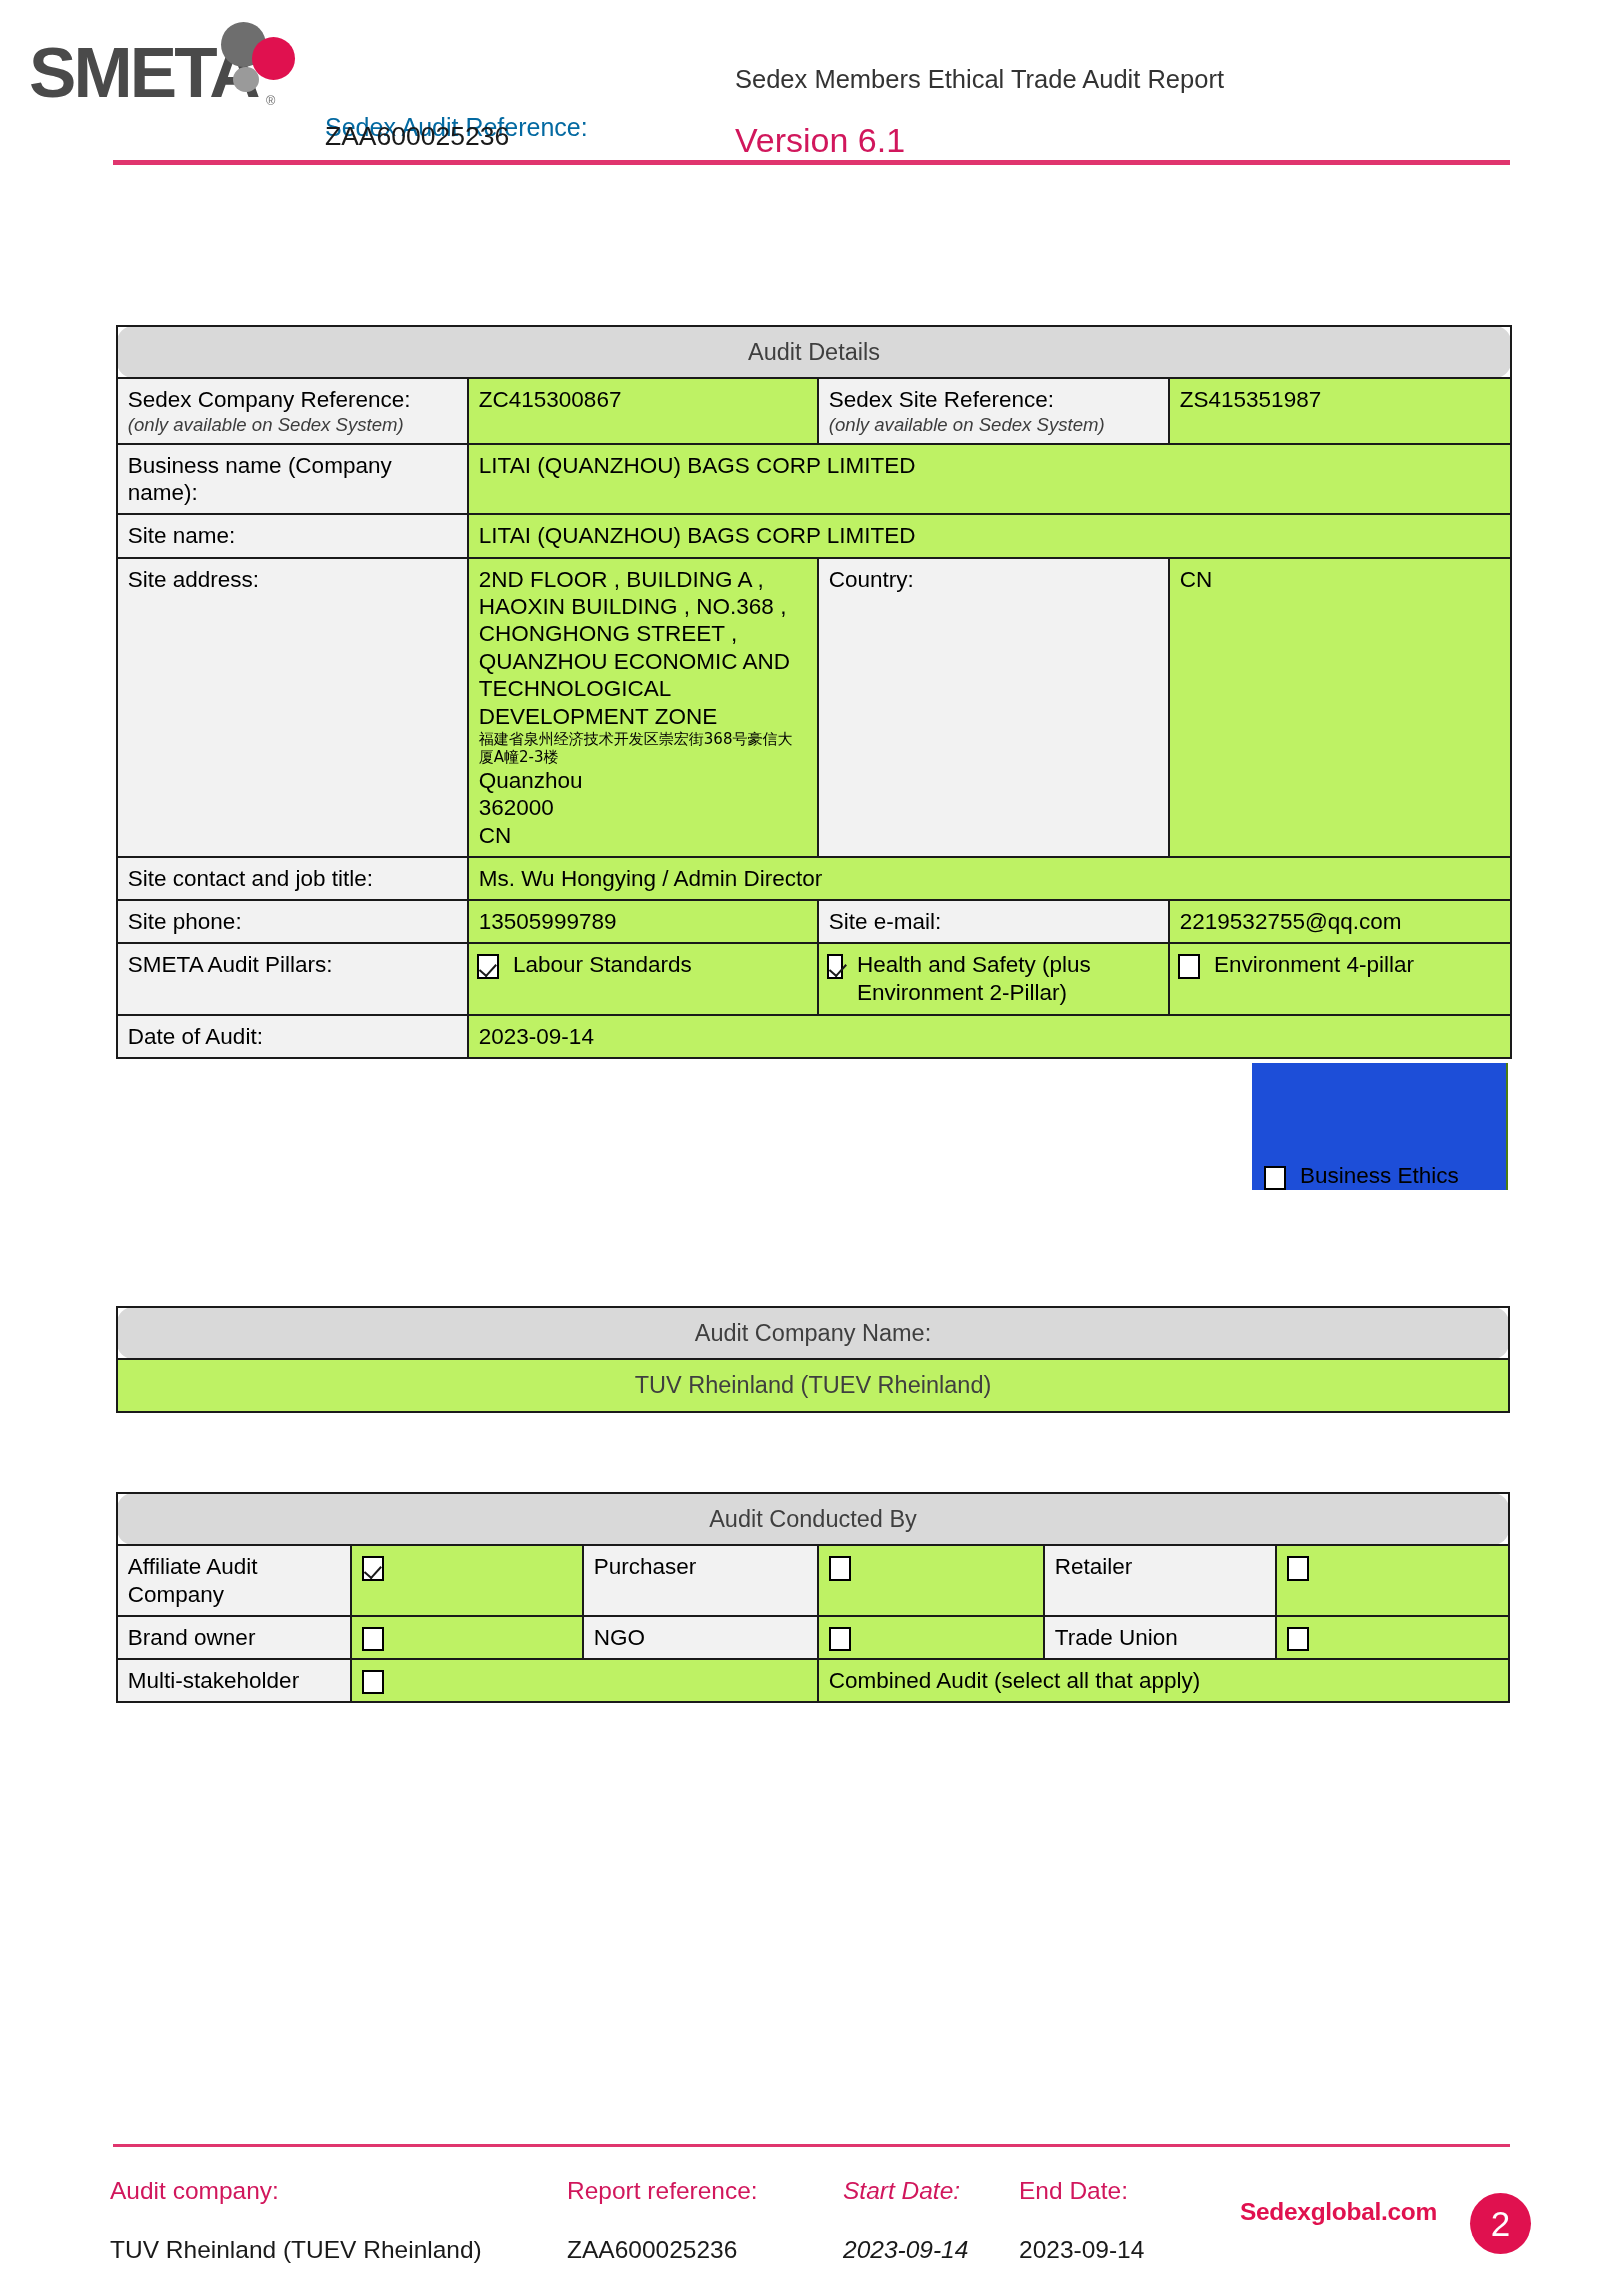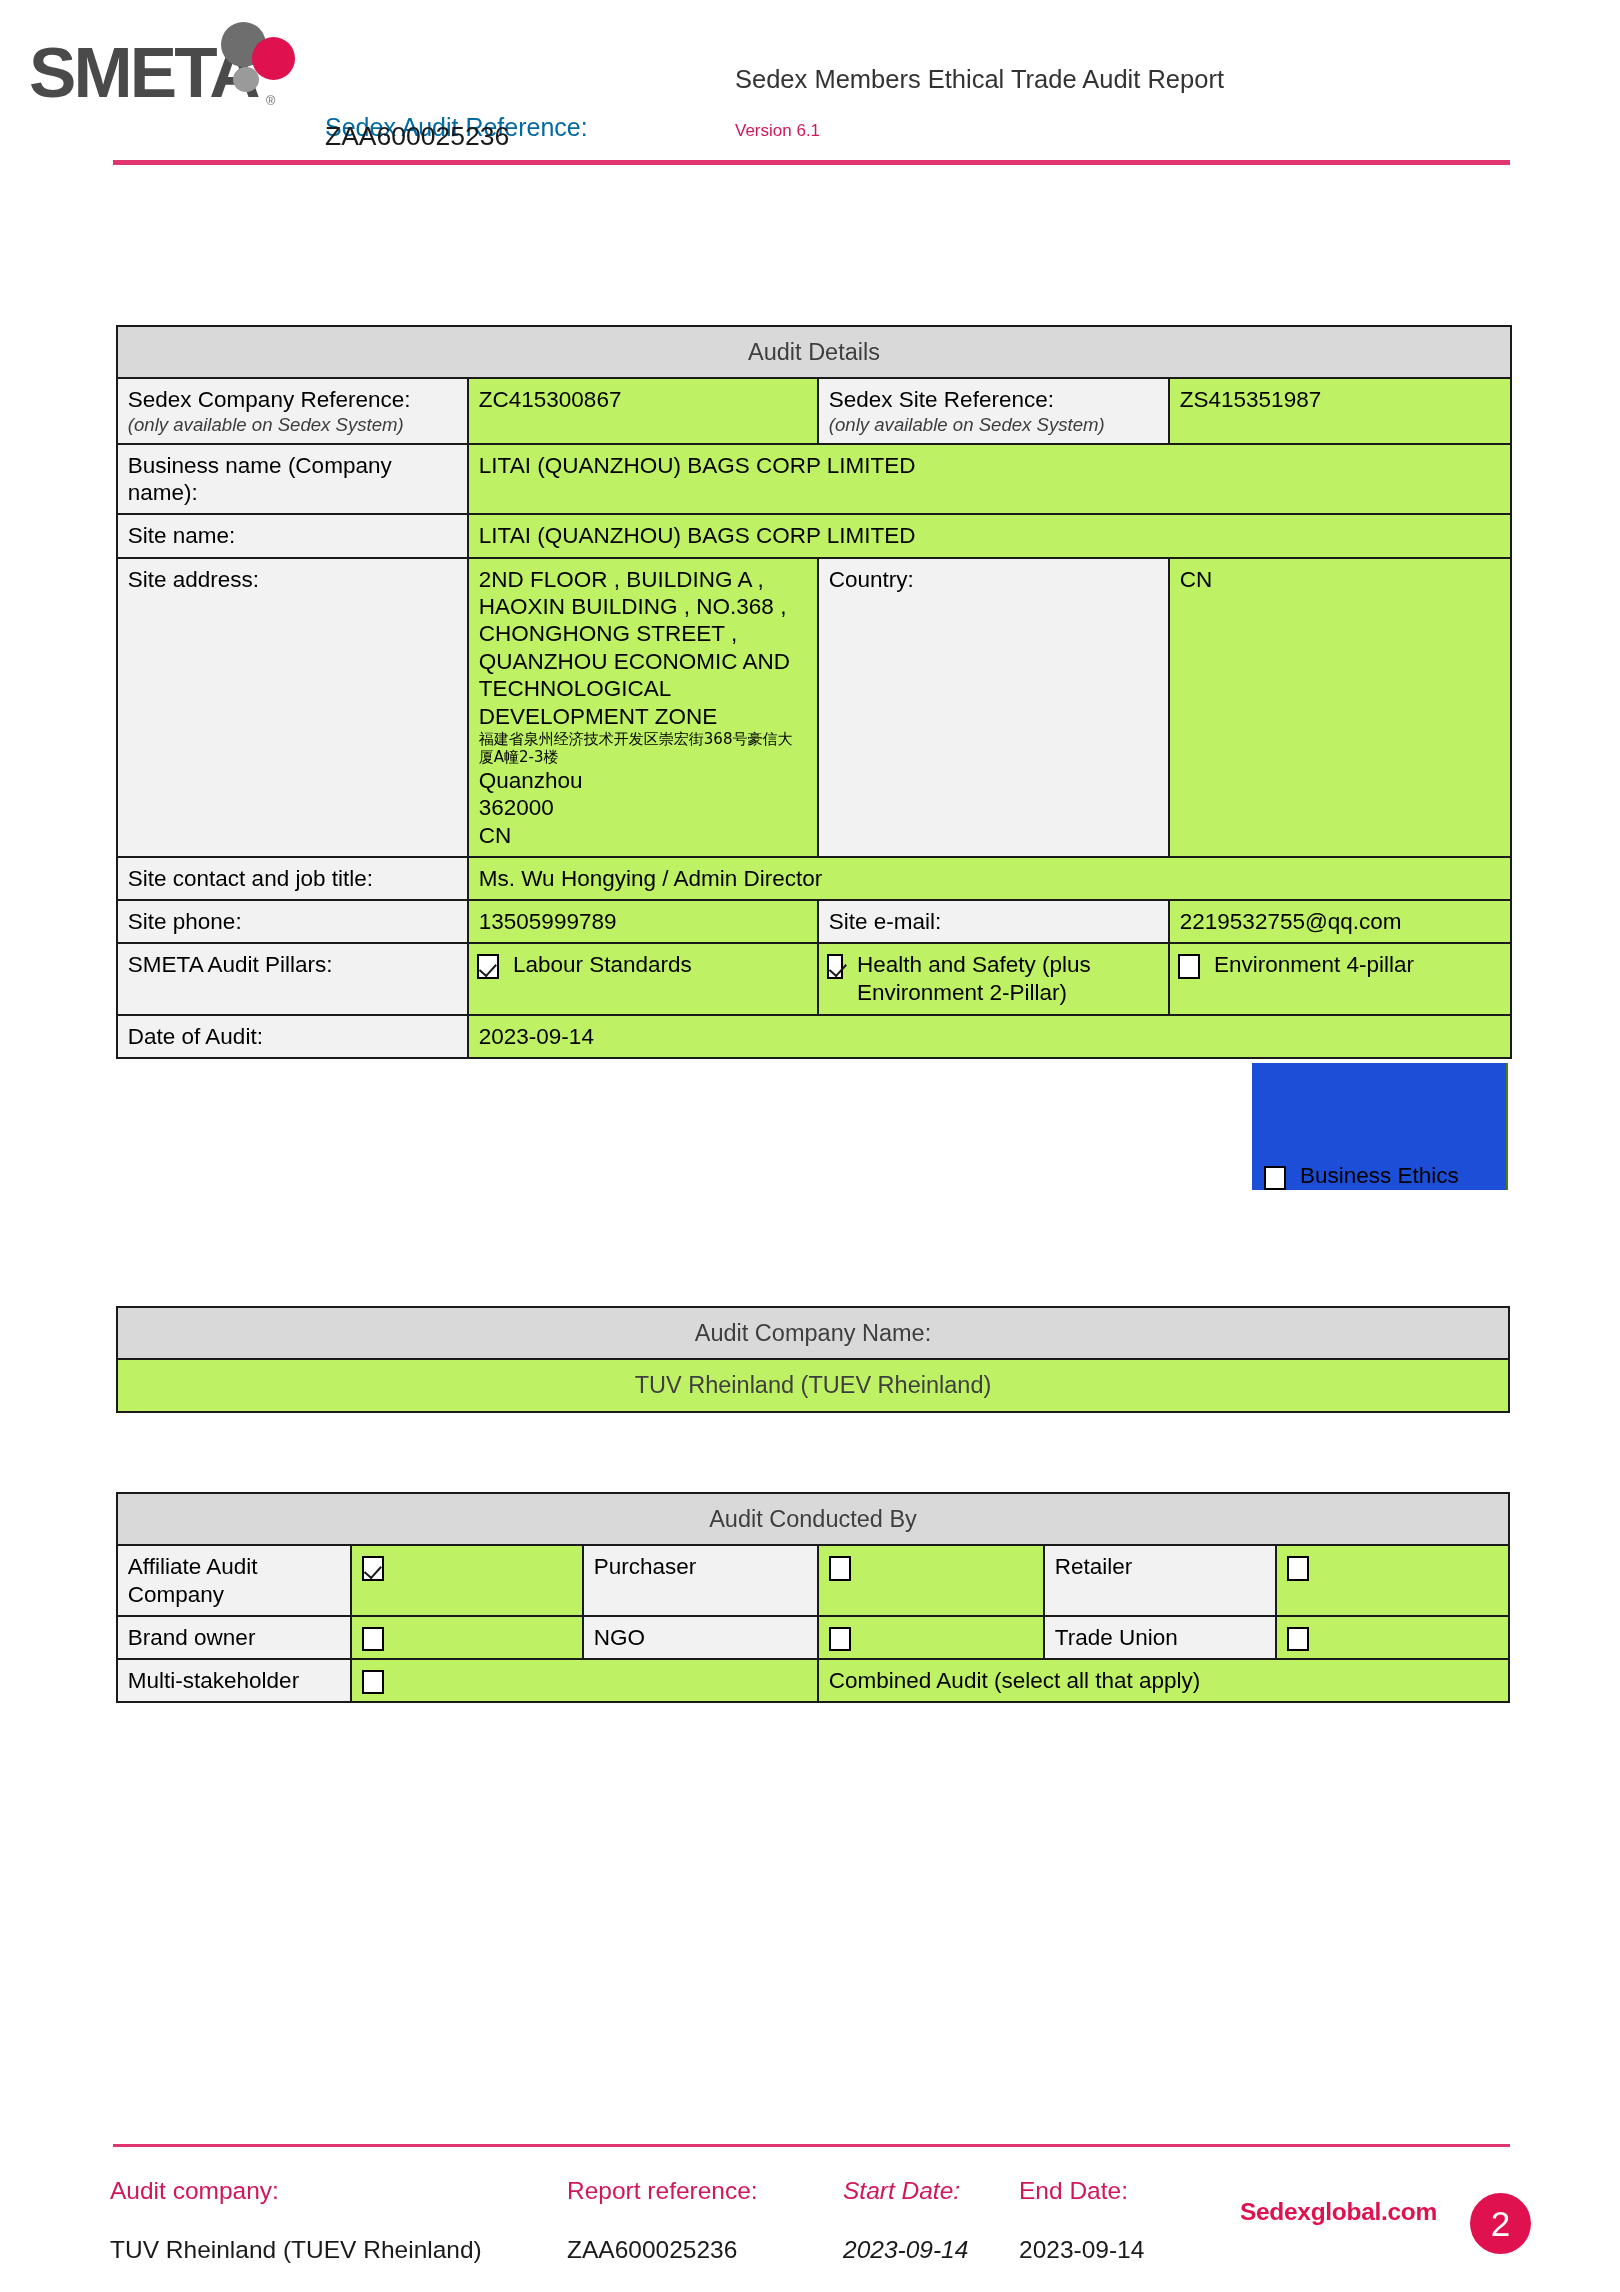--- a/index.html
+++ b/index.html
@@ -85,21 +85,21 @@
     white-space: nowrap;
   }
   .hdr-title-dark {
     top: 65px;
     font-size: 25.5px;
     color: #333333;
     white-space: nowrap;
   }
   .hdr-version-pink {
     top: 121px;
-    font-size: 17px;
+    font-size: 34px;
     color: #d1175c;
     white-space: nowrap;
   }
 
   .header-rule {
     position: absolute;
     left: 113px;
     top: 160px;
     width: 1397px;
     height: 4.9px;
@@ -119,20 +119,21 @@
     vertical-align: top;
     line-height: 1.22;
     background: #bef264;
   }
   .doc-table td.hdr {
     background: #d9d9d9;
     text-align: center;
     font-size: 23.5px;
     color: #3f3f3f;
     padding: 10.8px 9.8px;
+    border-radius: 16px;
   }
   .doc-table td.lbl {
     background: #f2f2f2;
   }
   .sub-italic {
     display: block;
     font-style: italic;
     font-size: 18.6px;
     color: #3d3d3d;
     line-height: 1.2;

